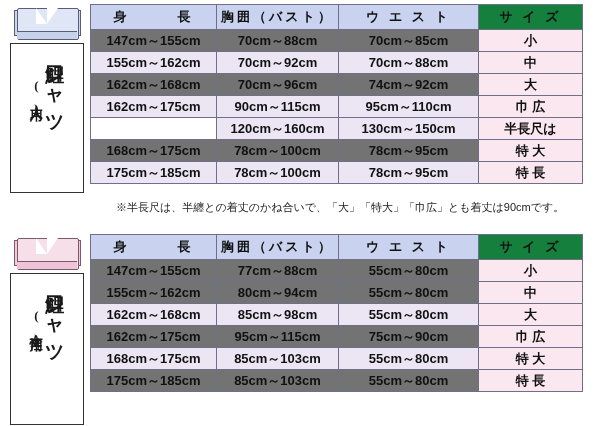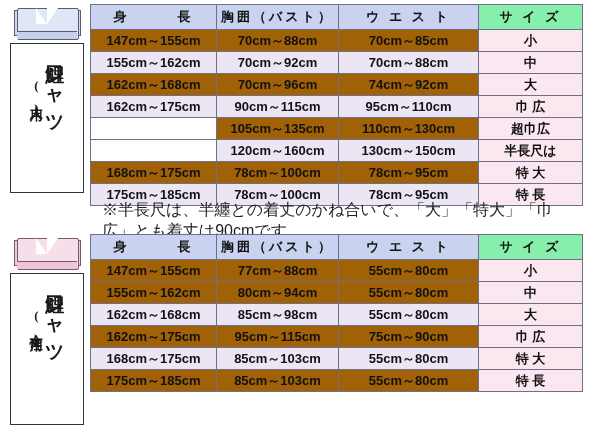--- a/index.html
+++ b/index.html
@@ -149,31 +149,31 @@
     letter-spacing: 3px;
     font-size: 13px;
     height: 24px;
   }
   .col-h { width: 126px; }
   .col-b { width: 122px; }
   .col-w { width: 140px; }
   .col-s { width: 104px; }
 
   .hdr-blue  { background: #c9d3ef; }
-  .hdr-pink  { background: #86efac; }
-  .cell-blue { background: #a16207; }
+  .hdr-pink  { background: #15803d; }
+  .cell-blue { background: #737373; }
   .cell-lav  { background: #ece6f4; }
   .cell-pink { background: #fbe7f0; }
   .cell-blank{ background: #ffffff; border-left-color:#6f6f8a; }
 
   .note {
     position: absolute;
-    left: 98px;
+    left: 112px;
     top: 196px;
-    font-size: 16px;
+    font-size: 11px;
     color: #222;
     letter-spacing: 0px;
     font-family: "Liberation Sans", sans-serif;
   }
 </style>
 </head>
 <body>
 
 <div class="page">
 
@@ -229,26 +229,20 @@
           <td class="cell-pink">大</td>
         </tr>
         <tr>
           <td class="cell-lav">162cm～175cm</td>
           <td class="cell-lav">90cm～115cm</td>
           <td class="cell-lav">95cm～110cm</td>
           <td class="cell-pink">巾 広</td>
         </tr>
         <tr>
           <td class="cell-blank"></td>
-          <td class="cell-blue">105cm～135cm</td>
-          <td class="cell-blue">110cm～130cm</td>
-          <td class="cell-pink">超巾広</td>
-        </tr>
-        <tr>
-          <td class="cell-blank"></td>
           <td class="cell-lav">120cm～160cm</td>
           <td class="cell-lav">130cm～150cm</td>
           <td class="cell-pink">半長尺は</td>
         </tr>
         <tr>
           <td class="cell-blue">168cm～175cm</td>
           <td class="cell-blue">78cm～100cm</td>
           <td class="cell-blue">78cm～95cm</td>
           <td class="cell-pink">特 大</td>
         </tr>

